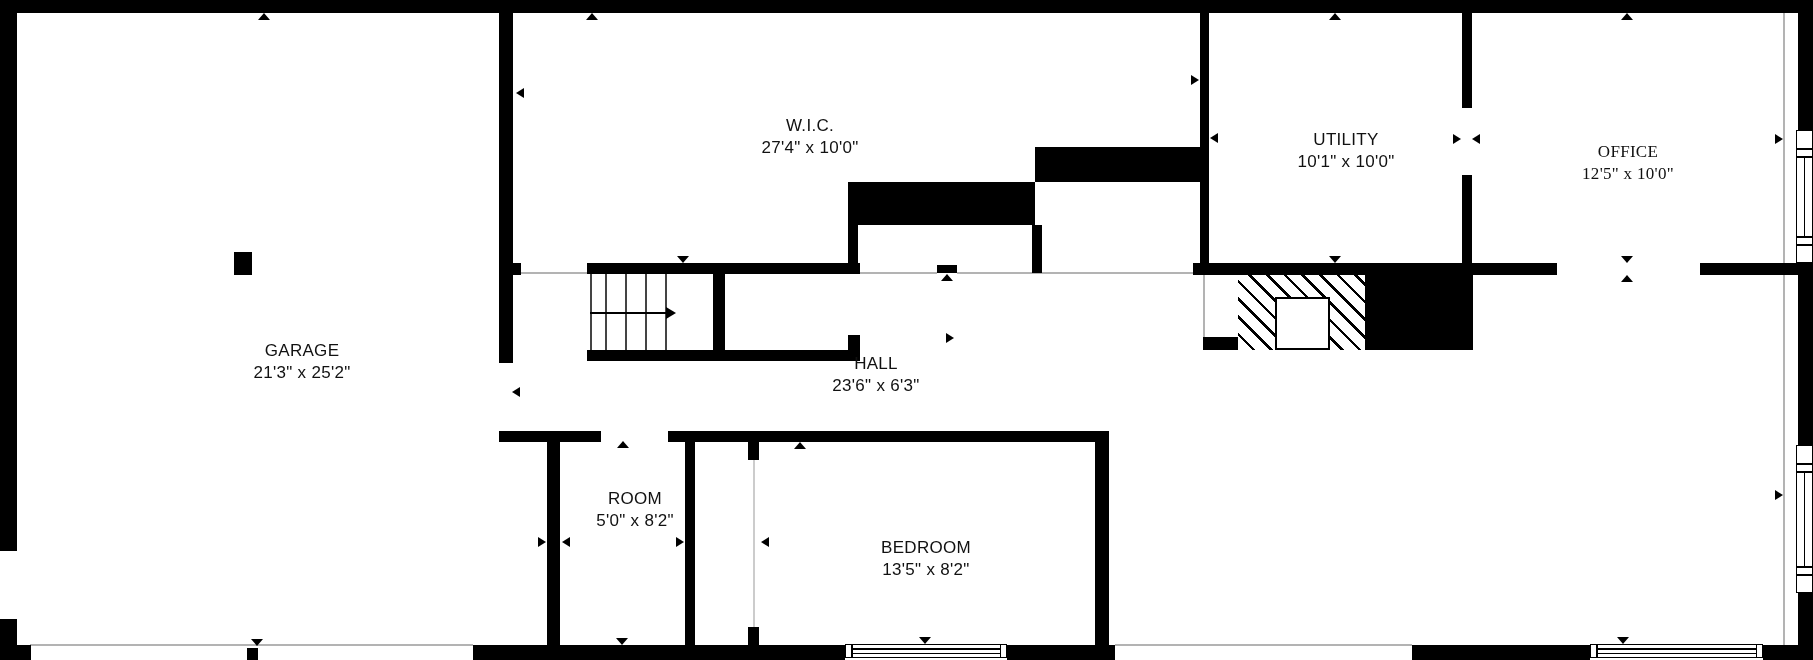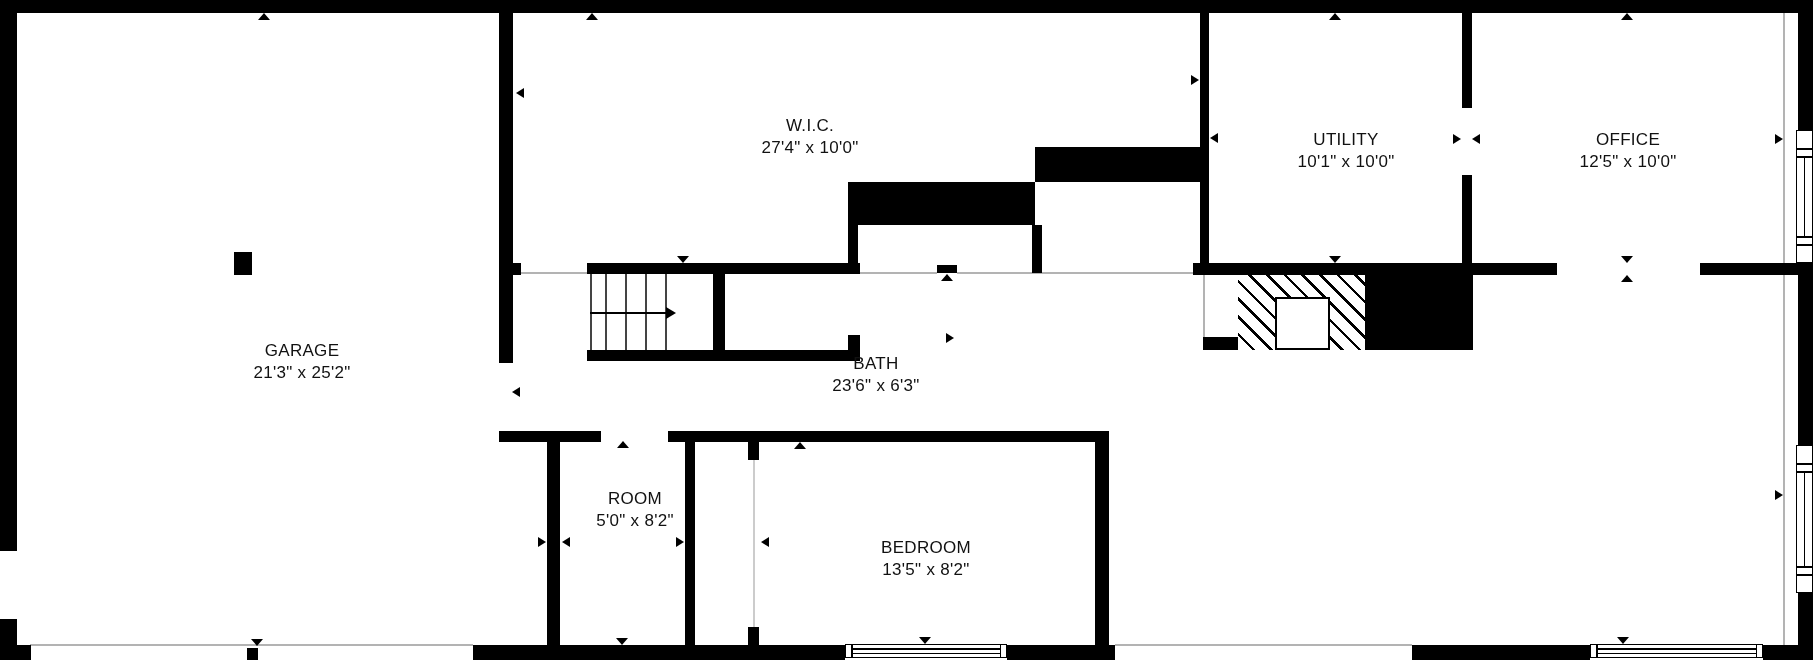--- a/index.html
+++ b/index.html
@@ -139,26 +139,26 @@
     <div class="room-dims">21'3" x 25'2"</div>
   </div>
   <div class="room-label" style="left: 810px; top: 137px;">
     <div class="room-name">W.I.C.</div>
     <div class="room-dims">27'4" x 10'0"</div>
   </div>
   <div class="room-label" style="left: 1335px; top: 151px; margin-left: 11px;">
     <div class="room-name">UTILITY</div>
     <div class="room-dims">10'1" x 10'0"</div>
   </div>
-  <div class="room-label" style="left: 1628px; top: 151px;">
+  <div class="room-label" style="left: 1628px; top: 163px; font-family: Liberation Serif, serif;">
     <div class="room-name">OFFICE</div>
     <div class="room-dims">12'5" x 10'0"</div>
   </div>
   <div class="room-label" style="left: 876px; top: 375px;">
-    <div class="room-name">BATH</div>
+    <div class="room-name">HALL</div>
     <div class="room-dims">23'6" x 6'3"</div>
   </div>
   <div class="room-label" style="left: 635px; top: 510px;">
     <div class="room-name">ROOM</div>
     <div class="room-dims">5'0" x 8'2"</div>
   </div>
   <div class="room-label" style="left: 926px; top: 559px;">
     <div class="room-name">BEDROOM</div>
     <div class="room-dims">13'5" x 8'2"</div>
   </div>

